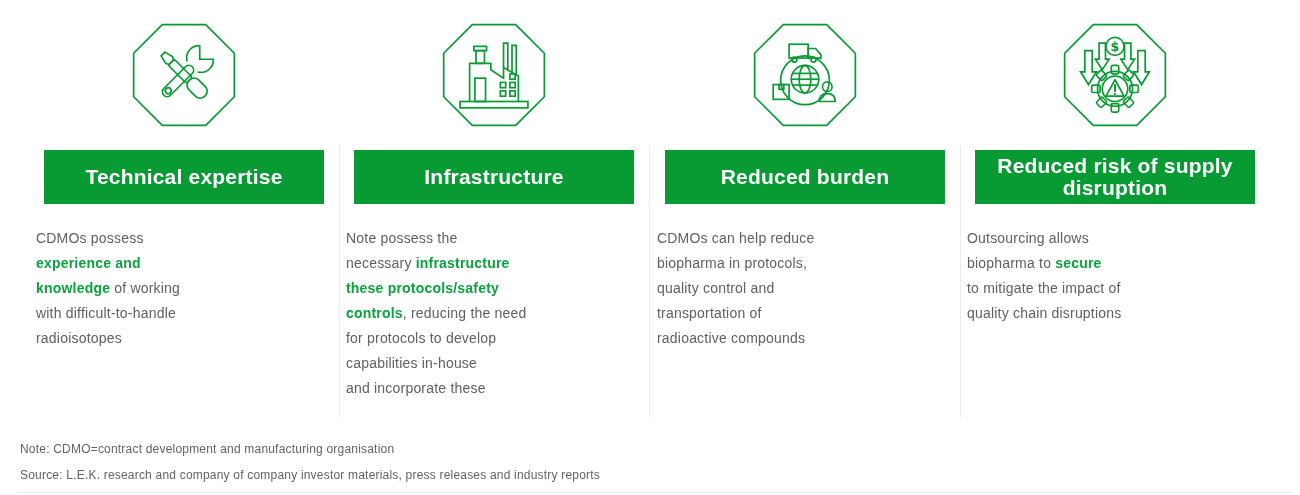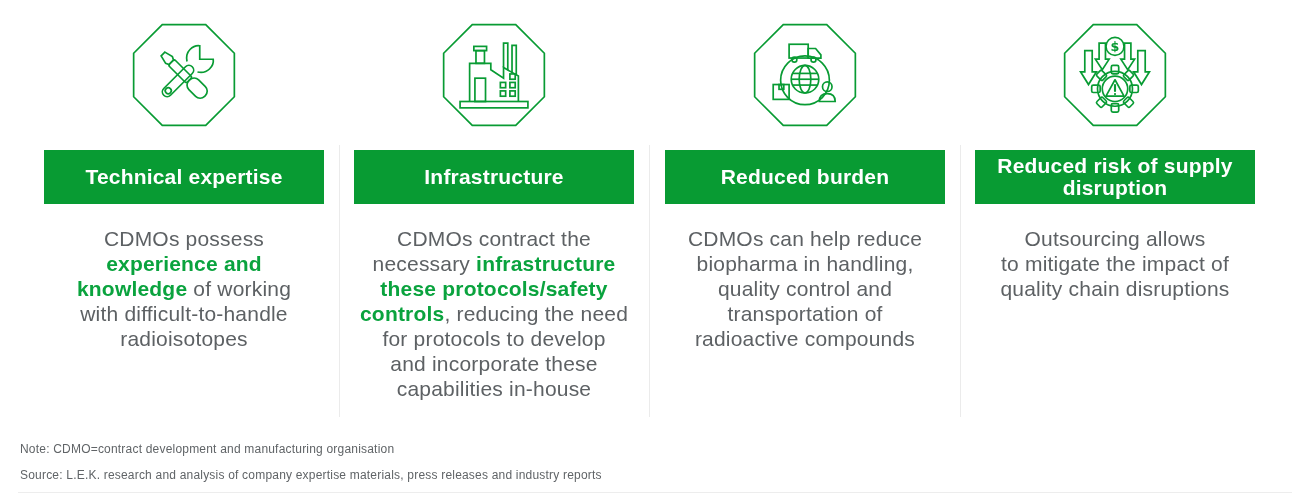--- a/index.html
+++ b/index.html
@@ -27,22 +27,22 @@
   .icon-wrap svg{width:106px;height:106px;display:block;}
   .hdr{
     position:absolute;top:150px;left:0;width:280px;height:54px;
     background:var(--green);color:#fff;
     display:flex;align-items:center;justify-content:center;text-align:center;
     font-weight:bold;font-size:21px;line-height:22px;letter-spacing:.2px;
     padding:0 8px;
   }
   .body-txt{
     position:absolute;top:226px;left:-8px;width:296px;
-    text-align:center;color:var(--body-text);
-    font-size:21px;line-height:25px;letter-spacing:.2px;
+    text-align:left;color:var(--body-text);
+    font-size:14px;line-height:25px;letter-spacing:.2px;
   }
   .body-line{white-space:nowrap;}
   .hl{color:var(--green-text);font-weight:bold;}
   .vdiv{
     position:absolute;top:145px;height:272px;width:1px;background:var(--divider);
   }
   .vdiv-1{left:339px;}
   .vdiv-2{left:649px;}
   .vdiv-3{left:960px;}
   .footer{
@@ -100,27 +100,27 @@
           <rect x="56" y="57" width="5" height="5"></rect>
           <rect x="65" y="49" width="5" height="5"></rect>
           <rect x="65" y="57" width="5" height="5"></rect>
           <rect x="56" y="65" width="5" height="5"></rect>
           <rect x="65" y="65" width="5" height="5"></rect>
         </g>
       </svg>
     </div>
     <div class="hdr">Infrastructure</div>
     <div class="body-txt">
-        <div class="body-line"><span>CDMOs contract the</span></div>
+        <div class="body-line"><span>Note possess the</span></div>
         <div class="body-line"><span>necessary </span><span class="hl">infrastructure</span></div>
         <div class="body-line"><span class="hl">these protocols/safety</span></div>
         <div class="body-line"><span class="hl">controls</span><span>, reducing the need</span></div>
         <div class="body-line"><span>for protocols to develop</span></div>
+        <div class="body-line"><span>capabilities in-house</span></div>
         <div class="body-line"><span>and incorporate these</span></div>
-        <div class="body-line"><span>capabilities in-house</span></div>
       </div>
   </div>
 
   <div class="col col-3">
     <div class="icon-wrap">
       <svg viewBox="0 0 100 100">
         <polygon class="g-stroke" stroke-width="1.8" points="29.5,2.5 70.5,2.5 97.5,29.5 97.5,70.5 70.5,97.5 29.5,97.5 2.5,70.5 2.5,29.5"></polygon>
         <circle class="g-stroke" cx="50" cy="55" r="23"></circle>
         <g class="g-stroke" fill="#ffffff">
           <rect x="35" y="21" width="18" height="13"></rect>
@@ -137,21 +137,21 @@
           <ellipse cx="50" cy="54" rx="5.5" ry="13"></ellipse>
           <path d="M38.2,48.5 H61.8"></path>
           <path d="M37,54 H63"></path>
           <path d="M38.2,59.5 H61.8"></path>
         </g>
       </svg>
     </div>
     <div class="hdr">Reduced burden</div>
     <div class="body-txt">
         <div class="body-line"><span>CDMOs can help reduce</span></div>
-        <div class="body-line"><span>biopharma in handling,</span></div>
+        <div class="body-line"><span>biopharma in protocols,</span></div>
         <div class="body-line"><span>quality control and</span></div>
         <div class="body-line"><span>transportation of</span></div>
         <div class="body-line"><span>radioactive compounds</span></div>
       </div>
   </div>
 
   <div class="col col-4">
     <div class="icon-wrap">
       <svg viewBox="0 0 100 100">
         <polygon class="g-stroke" stroke-width="1.8" points="29.5,2.5 70.5,2.5 97.5,29.5 97.5,70.5 70.5,97.5 29.5,97.5 2.5,70.5 2.5,29.5"></polygon>
@@ -178,28 +178,29 @@
           <circle cx="50" cy="63" r="12"></circle>
           <path d="M50,54.5 L58.5,70 L41.5,70 Z" stroke-linejoin="round"></path>
           <path d="M50,59.5 V65" stroke-width="2" stroke-linecap="round"></path>
         </g>
         <circle cx="50" cy="68" r="1" fill="#089b33"></circle>
       </svg>
     </div>
     <div class="hdr">Reduced risk of supply disruption</div>
     <div class="body-txt">
         <div class="body-line"><span>Outsourcing allows</span></div>
+        <div class="body-line"><span>biopharma to </span><span class="hl">secure</span></div>
         <div class="body-line"><span>to mitigate the impact of</span></div>
         <div class="body-line"><span>quality chain disruptions</span></div>
       </div>
   </div>
 
   <div class="vdiv vdiv-1"></div>
   <div class="vdiv vdiv-2"></div>
   <div class="vdiv vdiv-3"></div>
 
   <div class="footer">
     <div>Note: CDMO=contract development and manufacturing organisation</div>
-    <div>Source: L.E.K. research and analysis of company expertise materials, press releases and industry reports</div>
+    <div>Source: L.E.K. research and company of company investor materials, press releases and industry reports</div>
   </div>
 
   <div class="bottom-rule"></div>
 </div>
 
 </body></html>

